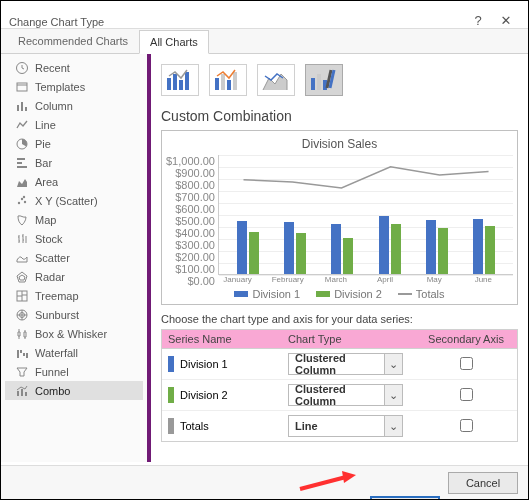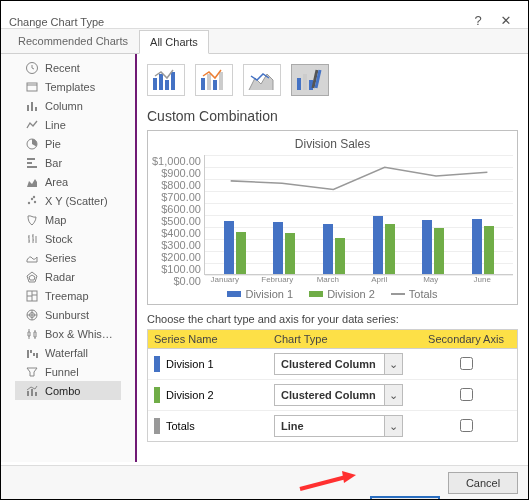--- a/index.html
+++ b/index.html
@@ -4,21 +4,21 @@
 <style>
 * { margin: 0; padding: 0; box-sizing: border-box; font-family: "Segoe UI", Tahoma, sans-serif; font-size: 11px; }
 body { background: #fff; width: 529px; height: 500px; border: 1px solid #000; position: relative; }
 .titlebar { height: 28px; display: flex; align-items: flex-end; padding: 0 8px; border-bottom: 1px solid #ddd; }
 .titlebar .title { flex: 1; color: #555; }
 .titlebar .btn { width: 28px; text-align: center; color: #555; cursor: pointer; font-size: 13px; }
 .tabs { display: flex; border-bottom: 1px solid #d0d0d0; padding-left: 6px; background: #f7f7f7; }
 .tab { padding: 5px 10px; color: #666; border: 1px solid transparent; border-bottom: none; cursor: pointer; background: #f7f7f7; text-align: center; }
 .tab.active { background: #fff; border-color: #d0d0d0; color: #333; border-bottom: 1px solid #fff; position: relative; top: 1px; }
 .body { display: flex; height: calc(100% - 28px - 28px - 34px); }
-.sidebar { width: 136px; border-right: 2px solid #701a75; overflow-y: auto; background: #fafafa; padding: 4px 14px; }
+.sidebar { width: 150px; border-right: 4px solid #701a75; overflow-y: auto; background: #fafafa; padding: 4px 4px; }
 .sb-item { display: flex; align-items: center; padding: 3px 8px 3px 10px; cursor: pointer; color: #555; gap: 6px; height: 19px; }
 .sb-item.selected { background: #e0e0e0; color: #222; }
 .sb-item .icon { width: 14px; height: 14px; display: flex; align-items: center; justify-content: center; flex-shrink: 0; }
 .sb-item .label { white-space: nowrap; overflow: hidden; text-overflow: ellipsis; font-size: 11px; }
 .main { flex: 1; padding: 8px 10px; display: flex; flex-direction: column; overflow: hidden; }
 .subtype-row { display: flex; gap: 10px; padding: 2px 0 10px 0; }
 .subtype { width: 38px; height: 32px; border: 1px solid #d0d0d0; display: flex; align-items: center; justify-content: center; cursor: pointer; background: #fff; }
 .subtype.selected { background: #d5d5d5; border-color: #aaa; }
 .section-title { font-size: 14px; color: #444; margin: 2px 0 6px 0; }
 .preview { border: 1px solid #c0c0c0; padding: 4px; margin-bottom: 6px; }
@@ -36,21 +36,21 @@
 .xaxis { display: flex; justify-content: space-around; padding: 0 5px; margin-left: 42px; }
 .xaxis span { font-size: 8px; color: #888; width: 30px; text-align: center; white-space: nowrap; }
 .legend { display: flex; justify-content: center; gap: 16px; padding: 4px 0 0 0; }
 .legend-item { display: flex; align-items: center; gap: 4px; font-size: 8px; color: #777; }
 .swatch { width: 14px; height: 6px; }
 .swatch.d1 { background: #4472c4; }
 .swatch.d2 { background: #70ad47; }
 .swatch.tot { background: #999; height: 2px; }
 .series-label { font-size: 11px; color: #444; padding: 2px 0 4px 0; }
 .series-table { border: 1px solid #d0d0d0; }
-.series-head { display: flex; background: #fde047; border-bottom: 1px solid #d0d0d0; padding: 3px 6px; font-size: 11px; color: #444; }
+.series-head { display: flex; background: #f9a8d4; border-bottom: 1px solid #d0d0d0; padding: 3px 6px; font-size: 11px; color: #444; }
 .series-head .c1 { flex: 0 0 120px; } .series-head .c2 { flex: 1; } .series-head .c3 { flex: 0 0 90px; text-align: center; }
 .series-row { display: flex; align-items: center; padding: 4px 6px; border-bottom: 1px solid #eee; }
 .series-row:last-child { border-bottom: none; }
 .series-row .c1 { flex: 0 0 120px; display: flex; align-items: center; gap: 6px; }
 .series-row .c2 { flex: 1; padding-right: 18px; }
 .series-row .c3 { flex: 0 0 90px; text-align: center; }
 .series-swatch { width: 6px; height: 16px; }
 .series-swatch.d1 { background: #4472c4; } .series-swatch.d2 { background: #70ad47; } .series-swatch.tot { background: #999; }
 .combo-select { width: 100%; display: flex; align-items: center; border: 1px solid #bbb; height: 22px; background: #fff; }
 .combo-select .sel-text { flex: 1; padding: 0 6px; font-size: 11px; color: #333; font-weight: bold; }
@@ -166,21 +166,21 @@
           </svg>
         </span>
         <span class="label">Stock</span>
       </div>
       <div class="sb-item">
         <span class="icon">
           <svg width="14" height="14" viewBox="0 0 14 14">
             <path d="M2 9 Q5 4 7 7 T12 6 L12 11 L2 11Z" fill="none" stroke="#888"></path>
           </svg>
         </span>
-        <span class="label">Series</span>
+        <span class="label">Scatter</span>
       </div>
       <div class="sb-item">
         <span class="icon">
           <svg width="14" height="14" viewBox="0 0 14 14">
             <polygon points="7,2 12,6 10,12 4,12 2,6" fill="none" stroke="#888"></polygon>
             <polygon points="7,5 10,7 9,10 5,10 4,7" fill="none" stroke="#888"></polygon>
           </svg>
         </span>
         <span class="label">Radar</span>
       </div>

